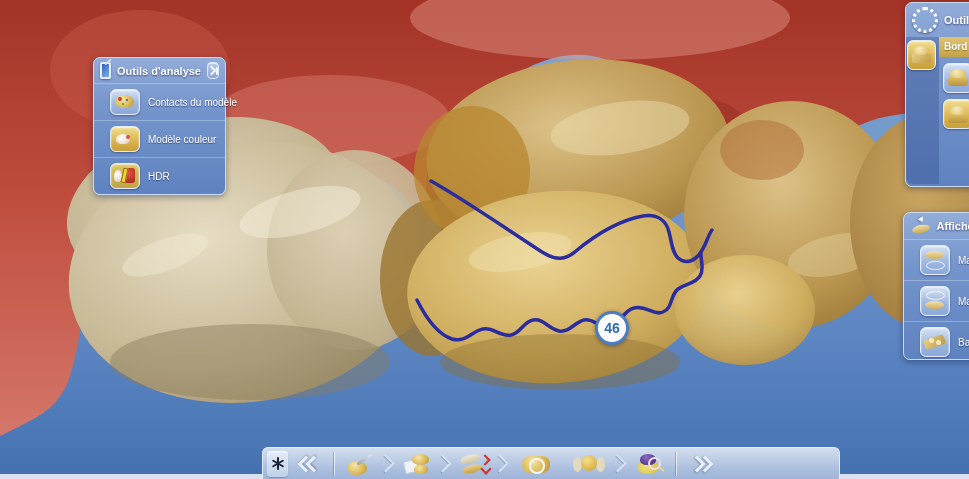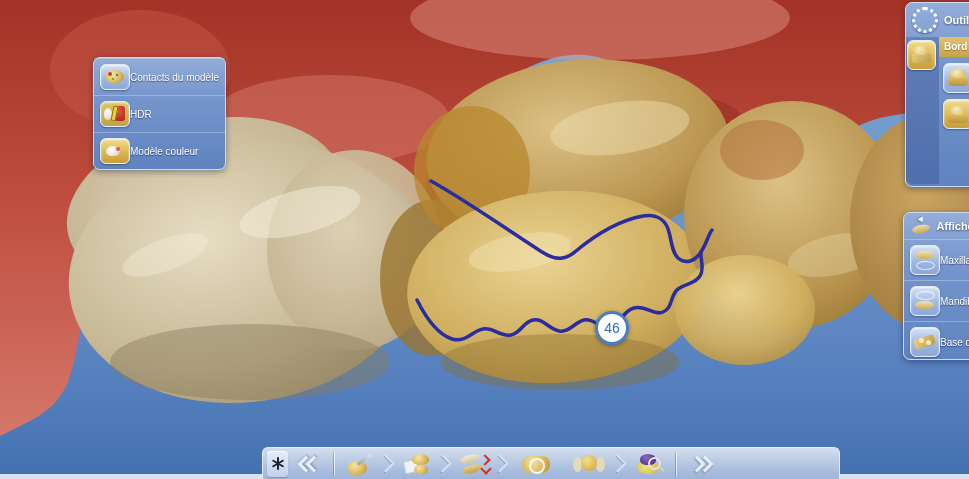--- a/index.html
+++ b/index.html
@@ -5,29 +5,29 @@
   html,body{margin:0;padding:0;background:#222;}
   .scene{position:relative;width:969px;height:479px;overflow:hidden;
     font-family:"Liberation Sans",sans-serif;
     background:linear-gradient(180deg,#88a7d2 0%,#749ccb 25%,#6d94cb 45%,#5d86c2 70%,#4b77b6 92%,#426fae 100%);}
   .scene-art{position:absolute;left:0;top:0;z-index:0;}
   .bottom-strip{position:absolute;left:0;top:474px;width:969px;height:5px;background:#dbe1ee;z-index:1;}
 
   
   .tooth-badge{position:absolute;left:595px;top:311px;width:28px;height:28px;border-radius:50%;
     background:#fdfdff;border:3px solid #4a7ec4;color:#2f6cb7;display:flex;align-items:center;justify-content:center;
-    font-size:14px;font-weight:normal;z-index:4;box-shadow:0 1px 4px rgba(10,20,60,.45);}
+    font-size:14px;font-weight:bold;z-index:4;box-shadow:0 1px 4px rgba(10,20,60,.45);}
 
   
   .panel{position:absolute;z-index:5;border:1px solid #c9daf2;border-radius:7px;
     background:linear-gradient(180deg,#93add9 0%,#7595cc 35%,#5f83c0 100%);
     box-shadow:0 2px 6px rgba(10,20,60,.4);}
   .panel-header{display:flex;align-items:center;gap:6px;padding:4px 6px;color:#fff;font-size:11px;
     font-weight:bold;text-shadow:0 1px 2px rgba(0,10,60,.6);white-space:nowrap;}
-  .panel-item{display:flex;align-items:center;padding:5px 6px;border-top:1px solid rgba(255,255,255,.28);}
+  .panel-item{display:flex;align-items:center;gap:8px;padding:5px 16px;border-top:1px solid rgba(255,255,255,.28);}
   .item-label{color:#fff;font-size:10px;text-shadow:0 1px 1px rgba(0,10,60,.55);white-space:nowrap;}
   .icon-btn{flex:0 0 auto;width:28px;height:24px;border-radius:6px;position:relative;
     background:linear-gradient(180deg,#d4e1f3,#9cb6e0 60%,#8aa8d8);border:1px solid #e2ecfa;
     box-shadow:inset 0 1px 2px rgba(255,255,255,.7),0 1px 2px rgba(0,10,50,.35);}
   .icon-btn.gold{background:linear-gradient(180deg,#f2dd8d,#d9b44e 60%,#c79e38);}
   .icon-btn.olive{background:linear-gradient(180deg,#dcc766,#bfa244);}
 
   
   .blob{position:absolute;border-radius:50% 50% 46% 46%;background:radial-gradient(circle at 38% 32%,#f6e6a8,#d9b652 60%,#b38a35);}
   .dotset{position:absolute;width:4px;height:4px;border-radius:50%;background:#d23b2a;
@@ -179,41 +179,51 @@
       <path d="M431,181 C465,200 505,228 542,252 C556,261 566,260 576,251 C594,236 616,221 643,216 C657,214 666,220 669,232 C672,243 672,252 678,258 C686,265 695,261 701,252 C707,243 708,235 712,230"></path>
       <path d="M417,300 C425,316 437,334 452,339 C466,343 472,331 483,329 C494,327 499,337 511,335 C521,333 523,322 533,320 C543,318 549,329 559,331 C569,333 575,322 584,320 C594,318 600,329 610,327 C621,325 622,311 634,308 C646,305 654,316 663,312 C673,308 670,295 678,289 C686,283 695,284 700,276 C705,268 700,260 701,252"></path>
     </g>
   </svg>
 
   <div class="bottom-strip"></div>
 
   <div class="tooth-badge">46</div>
 
   <div class="panel" id="analysis-panel">
+    <div class="panel-header">
+      <span class="screen-glyph">
+          <i></i>
+        </span>
+      <span>Outils d'analyse</span>
+      <span class="collapse-btn">
+          <span class="c"></span>
+          <span class="b"></span>
+        </span>
+    </div>
     <div class="panel-item">
       <span class="icon-btn">
         <span class="blob" style="left:4px;top:5px;width:19px;height:13px;"></span>
         <span class="dotset" style="left:7px;top:7px;"></span>
       </span>
       <span class="item-label">Contacts du modèle</span>
+    </div>
+    <div class="panel-item">
+      <span class="icon-btn gold">
+        <span class="tooth-white" style="left:5px;top:7px;width:14px;height:10px;"></span>
+        <span style="position:absolute;left:15px;top:8px;width:4px;height:4px;border-radius:50%;background:#d65a48;"></span>
+      </span>
+      <span class="item-label">Modèle couleur</span>
     </div>
     <div class="panel-item">
       <span class="icon-btn olive">
         <span class="red-chip" style="left:13px;top:4px;width:11px;height:15px;"></span>
         <span class="tooth-white" style="left:3px;top:6px;width:8px;height:12px;"></span>
         <span class="bolt" style="left:11px;top:4px;"></span>
       </span>
       <span class="item-label">HDR</span>
-    </div>
-    <div class="panel-item">
-      <span class="icon-btn gold">
-        <span class="tooth-white" style="left:5px;top:7px;width:14px;height:10px;"></span>
-        <span style="position:absolute;left:15px;top:8px;width:4px;height:4px;border-radius:50%;background:#d65a48;"></span>
-      </span>
-      <span class="item-label">Modèle couleur</span>
     </div>
   </div>
 
   <div class="panel" id="tools-panel">
     <div class="panel-header">
       <span class="ring-glyph"></span>
       <span>Outils</span>
     </div>
     <div class="tools-body">
       <div class="tools-leftcol">

